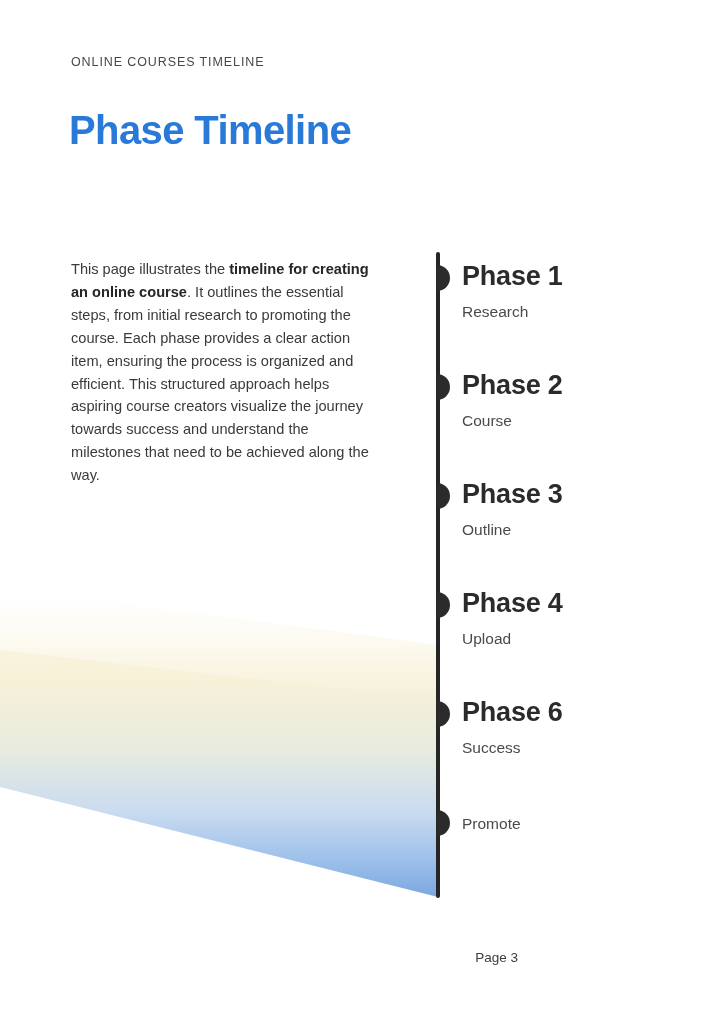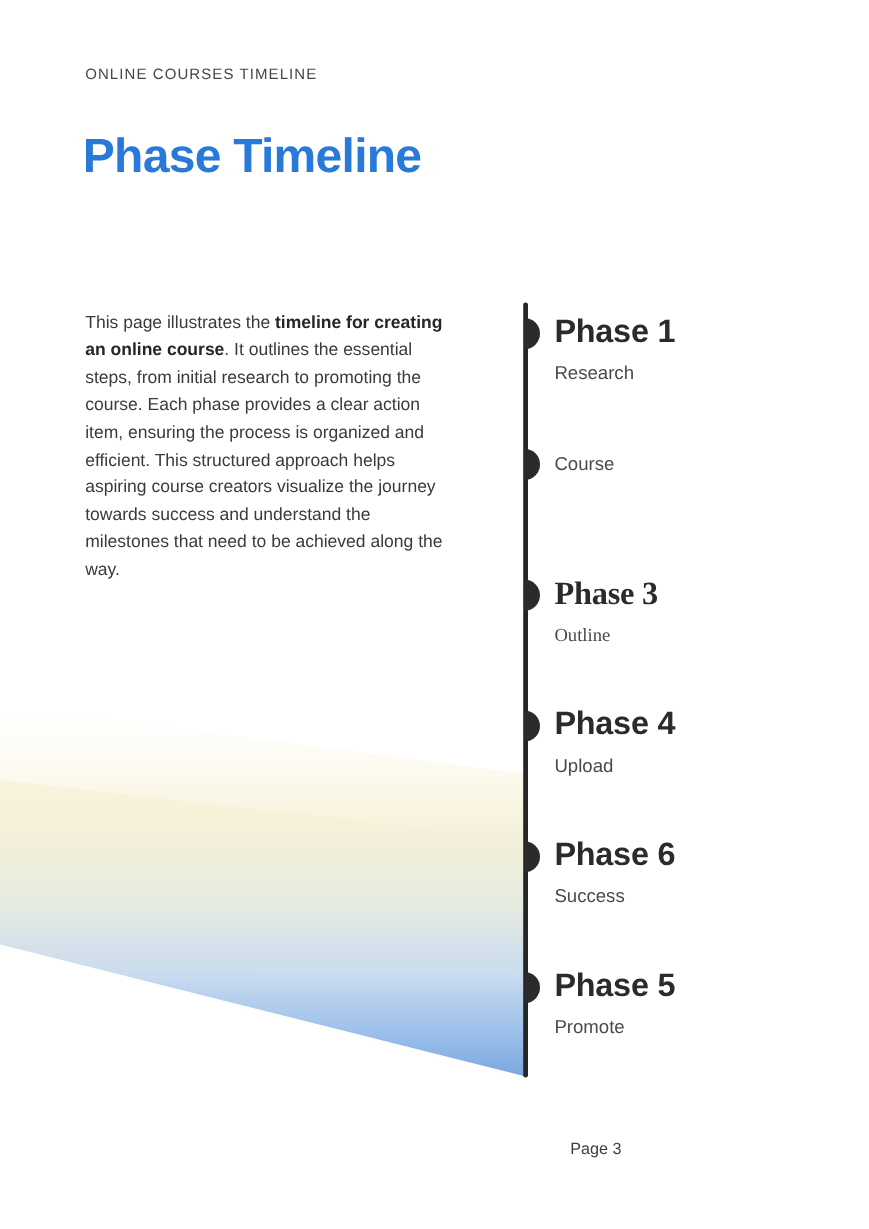--- a/index.html
+++ b/index.html
@@ -185,24 +185,25 @@
         <div class="phase" style="top: 8px;">
           <div class="phase-marker"></div>
           <div class="phase-text">
             <div class="phase-title">Phase 1</div>
             <div class="phase-sub">Research</div>
           </div>
         </div>
         <div class="phase" style="top: 117px;">
           <div class="phase-marker"></div>
           <div class="phase-text">
+            <div class="phase-title">Phase 2</div>
             <div class="phase-sub">Course</div>
           </div>
         </div>
-        <div class="phase" style="top: 226px; font-family: Liberation Serif, serif;">
+        <div class="phase" style="top: 226px;">
           <div class="phase-marker"></div>
           <div class="phase-text">
             <div class="phase-title">Phase 3</div>
             <div class="phase-sub">Outline</div>
           </div>
         </div>
         <div class="phase" style="top: 335px;">
           <div class="phase-marker"></div>
           <div class="phase-text">
             <div class="phase-title">Phase 4</div>
@@ -212,21 +213,20 @@
         <div class="phase" style="top: 444px;">
           <div class="phase-marker"></div>
           <div class="phase-text">
             <div class="phase-title">Phase 6</div>
             <div class="phase-sub">Success</div>
           </div>
         </div>
         <div class="phase" style="top: 553px;">
           <div class="phase-marker"></div>
           <div class="phase-text">
-            <div class="phase-title">Phase 5</div>
             <div class="phase-sub">Promote</div>
           </div>
         </div>
       </div>
   </div>
 
   <div class="page-number">Page 3</div>
 
 </div>
 

